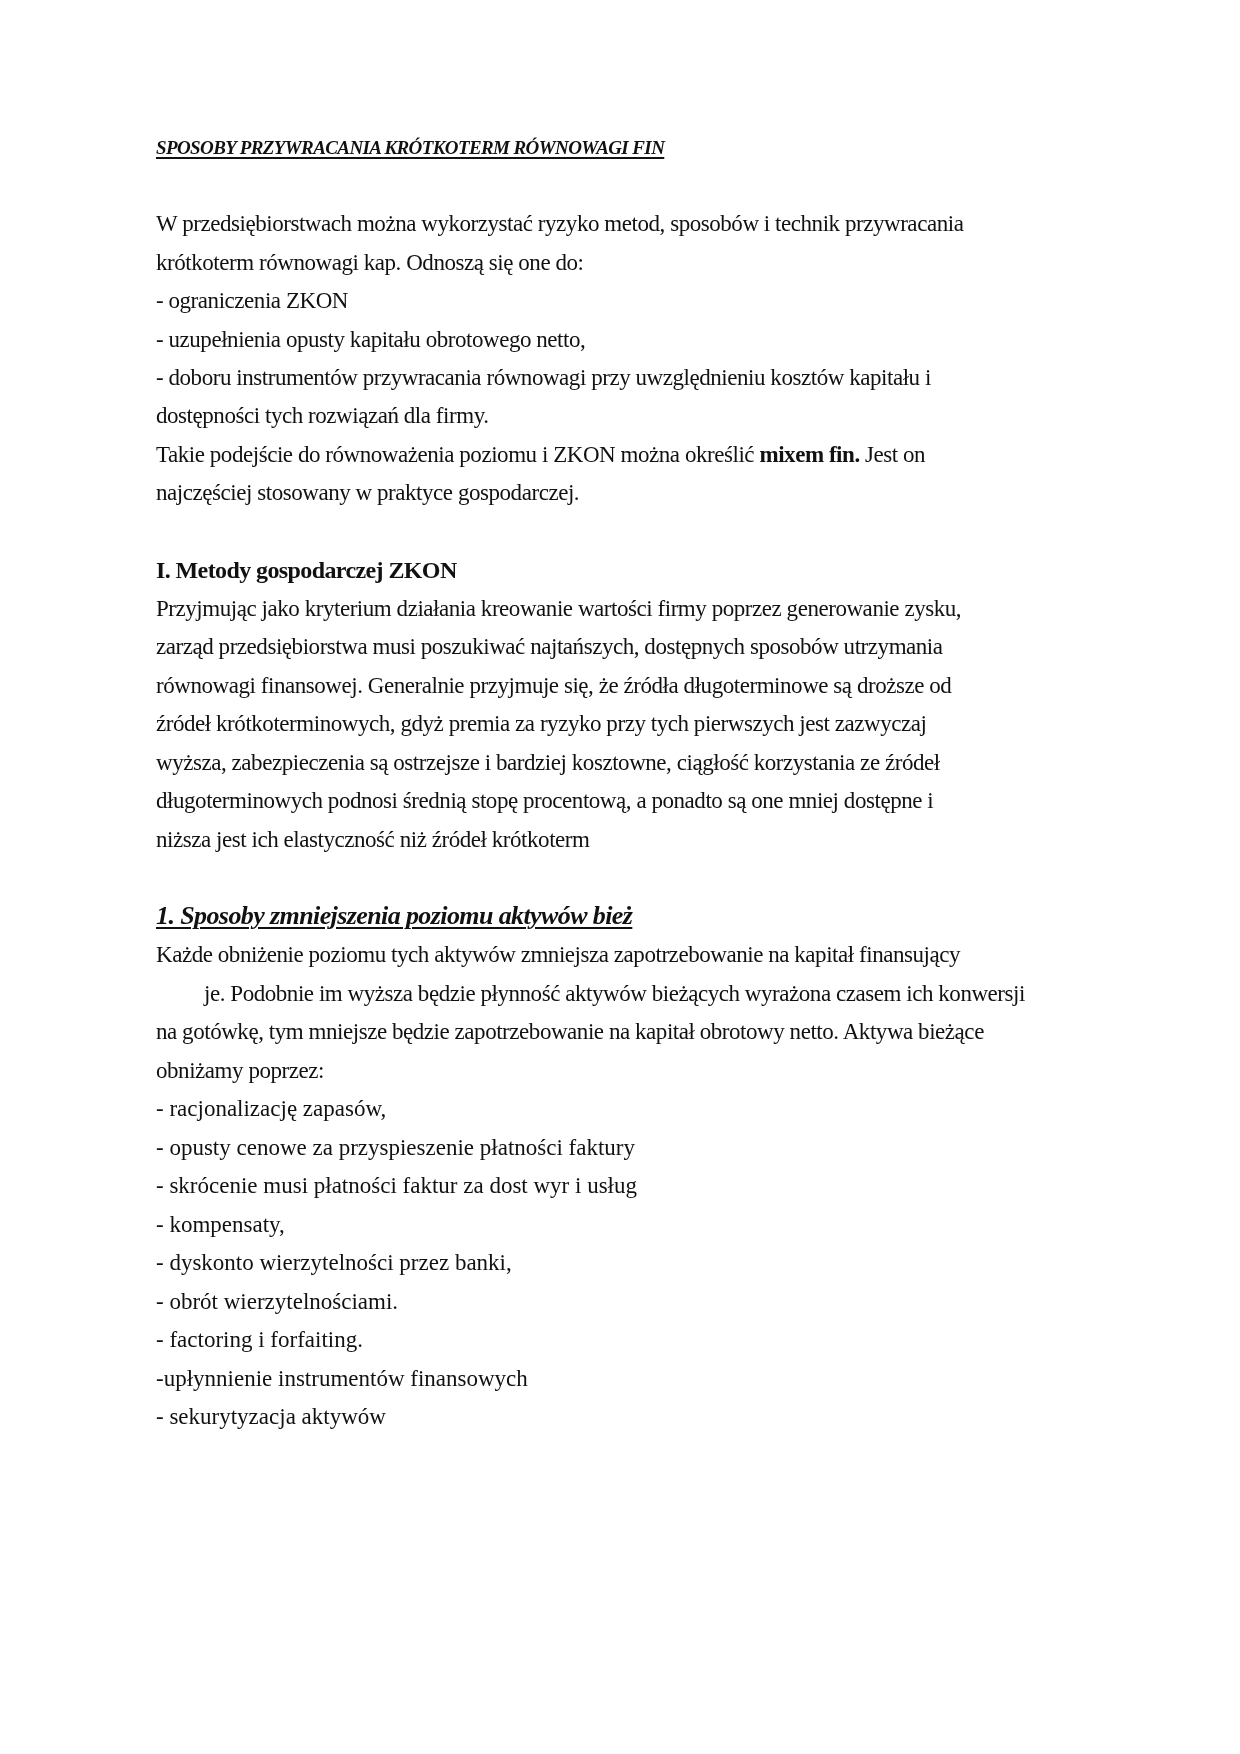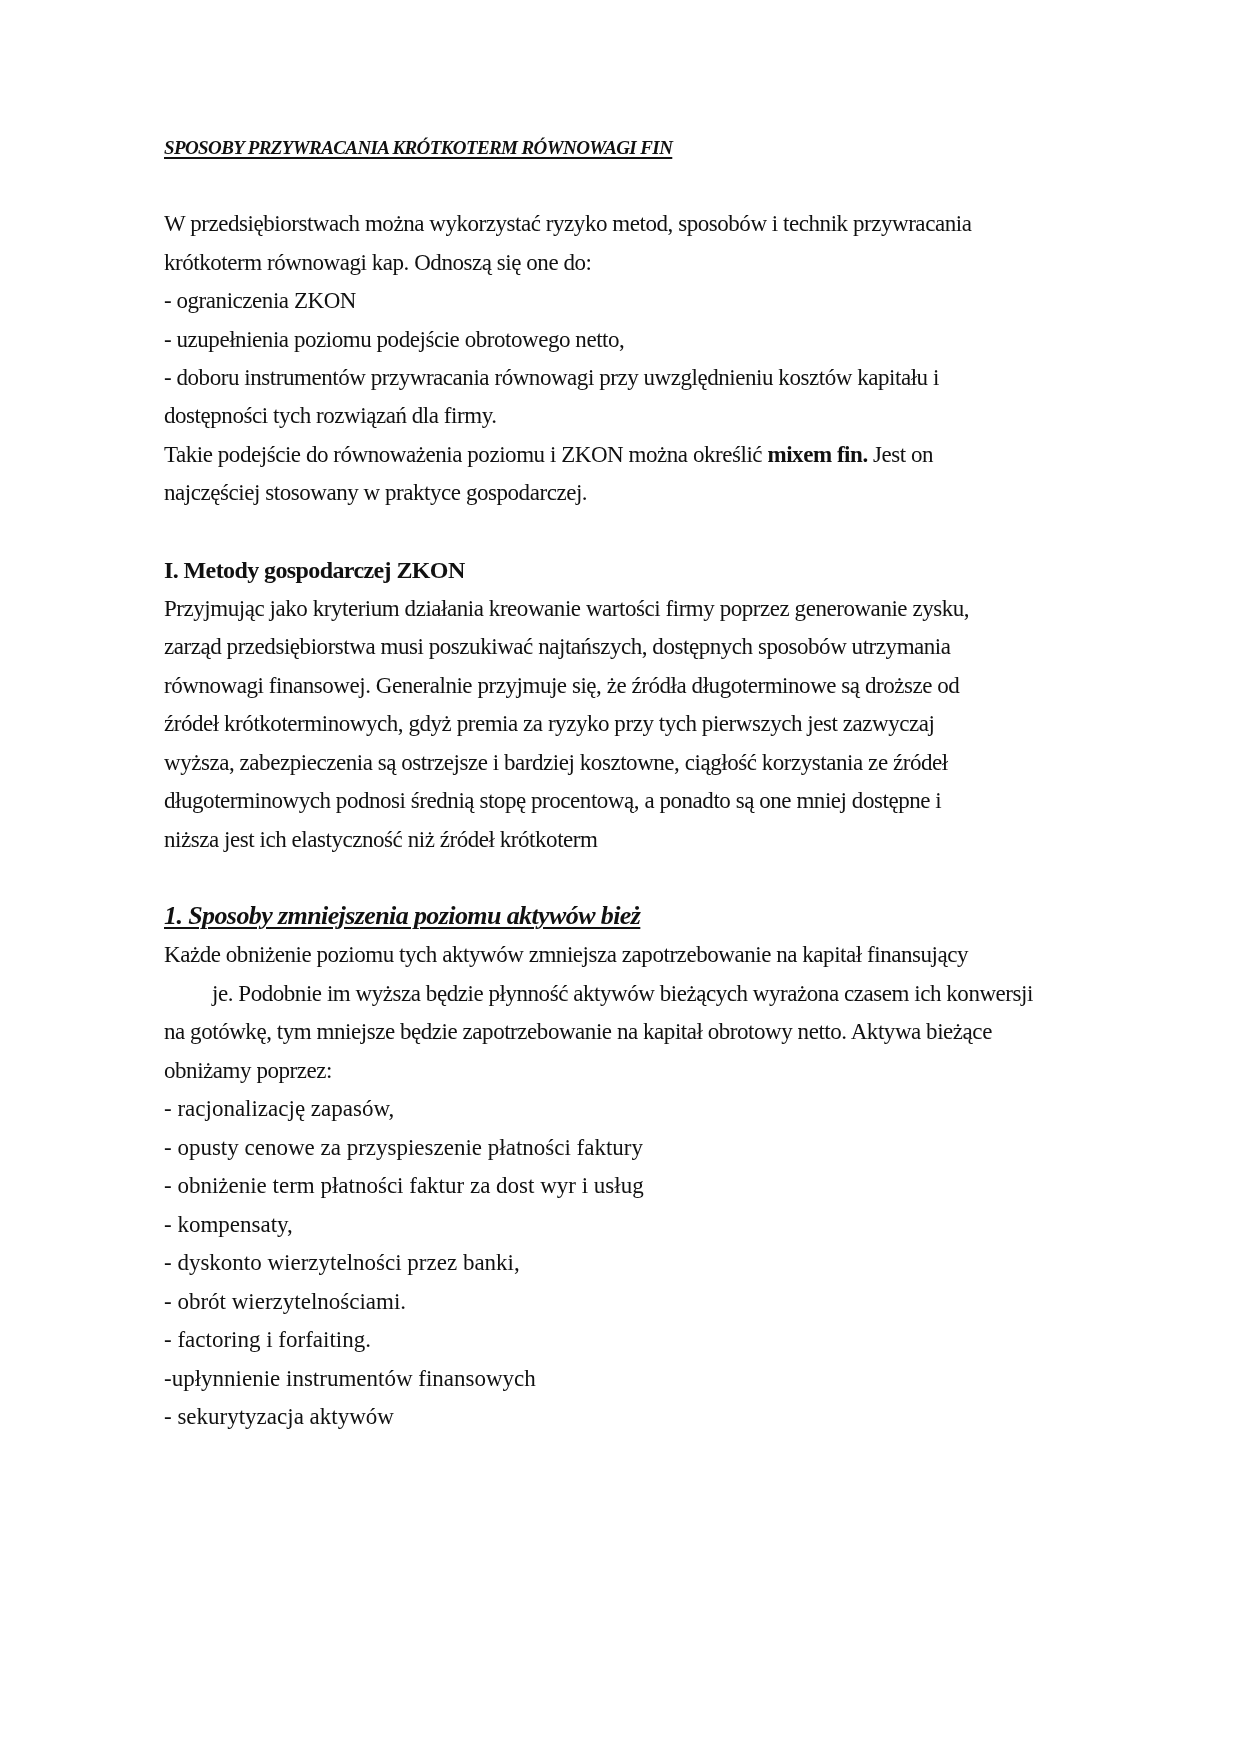--- a/index.html
+++ b/index.html
@@ -16,21 +16,21 @@
       color: #111111;
     }
     .page {
       position: absolute;
       left: 148px;
       top: 0;
       width: 950px;
     }
     .line {
       position: absolute;
-      left: 16px;
+      left: 8px;
       white-space: nowrap;
       font-size: 23px;
       line-height: 28px;
       letter-spacing: -0.45px;
     }
     .title {
       font-weight: bold;
       font-style: italic;
       text-decoration: underline;
       text-decoration-thickness: 2px;
@@ -60,21 +60,21 @@
 </head>
 <body>
 
 <div class="page">
 
   <div class="line title" style="top:134px;">SPOSOBY PRZYWRACANIA KRÓTKOTERM RÓWNOWAGI FIN</div>
 
   <div class="line" style="top:210px;">W przedsiębiorstwach można wykorzystać ryzyko metod, sposobów i technik przywracania</div>
   <div class="line" style="top:249px;">krótkoterm równowagi kap. Odnoszą się one do:</div>
   <div class="line" style="top:287px;">- ograniczenia ZKON</div>
-  <div class="line" style="top:326px;">-  uzupełnienia poziomu podejście obrotowego netto,</div>
+  <div class="line" style="top:326px;">-  uzupełnienia opusty kapitału obrotowego netto,</div>
   <div class="line" style="top:364px;">-  doboru instrumentów przywracania równowagi przy uwzględnieniu kosztów kapitału i</div>
   <div class="line" style="top:402px;">dostępności tych rozwiązań dla firmy.</div>
   <div class="line" style="top:441px;">
     <span>Takie podejście do równoważenia poziomu i ZKON można określić </span><span class="bold">mixem fin.</span><span> Jest on</span>
   </div>
   <div class="line" style="top:479px;">najczęściej stosowany w praktyce gospodarczej.</div>
 
   <div class="line heading-bold" style="top:556px;">I. Metody gospodarczej ZKON</div>
   <div class="line" style="top:595px;">Przyjmując jako kryterium działania kreowanie wartości firmy poprzez generowanie zysku,</div>
   <div class="line" style="top:633px;">zarząd przedsiębiorstwa musi poszukiwać najtańszych, dostępnych sposobów utrzymania</div>
@@ -85,21 +85,21 @@
   <div class="line" style="top:826px;">niższa jest ich elastyczność niż źródeł krótkoterm</div>
 
   <div class="line subheading" style="top:902px;">1. Sposoby zmniejszenia poziomu aktywów bież</div>
   <div class="line" style="top:941px;"> Każde obniżenie poziomu tych aktywów  zmniejsza zapotrzebowanie na kapitał finansujący</div>
   <div class="line" style="top:980px;margin-left:48px;">je. Podobnie im wyższa będzie płynność aktywów bieżących wyrażona czasem ich konwersji</div>
   <div class="line" style="top:1018px;">na gotówkę, tym mniejsze będzie zapotrzebowanie na kapitał obrotowy netto. Aktywa bieżące</div>
   <div class="line" style="top:1057px;">obniżamy poprzez:</div>
 
   <div class="line wide" style="top:1095px;">- racjonalizację zapasów,</div>
   <div class="line wide" style="top:1134px;"> - opusty cenowe za przyspieszenie płatności faktury</div>
-  <div class="line wide" style="top:1172px;">- obniżenie term płatności faktur za dost wyr i usług</div>
+  <div class="line wide" style="top:1172px;">- skrócenie musi płatności faktur za dost wyr i usług</div>
   <div class="line wide" style="top:1211px;">- kompensaty,</div>
   <div class="line wide" style="top:1249px;">- dyskonto wierzytelności przez banki,</div>
   <div class="line wide" style="top:1288px;">- obrót wierzytelnościami.</div>
   <div class="line wide" style="top:1326px;">- factoring i forfaiting.</div>
   <div class="line wide" style="top:1365px;"> -upłynnienie instrumentów finansowych</div>
   <div class="line wide" style="top:1403px;">- sekurytyzacja aktywów</div>
 
 </div>
 
 </body></html>

